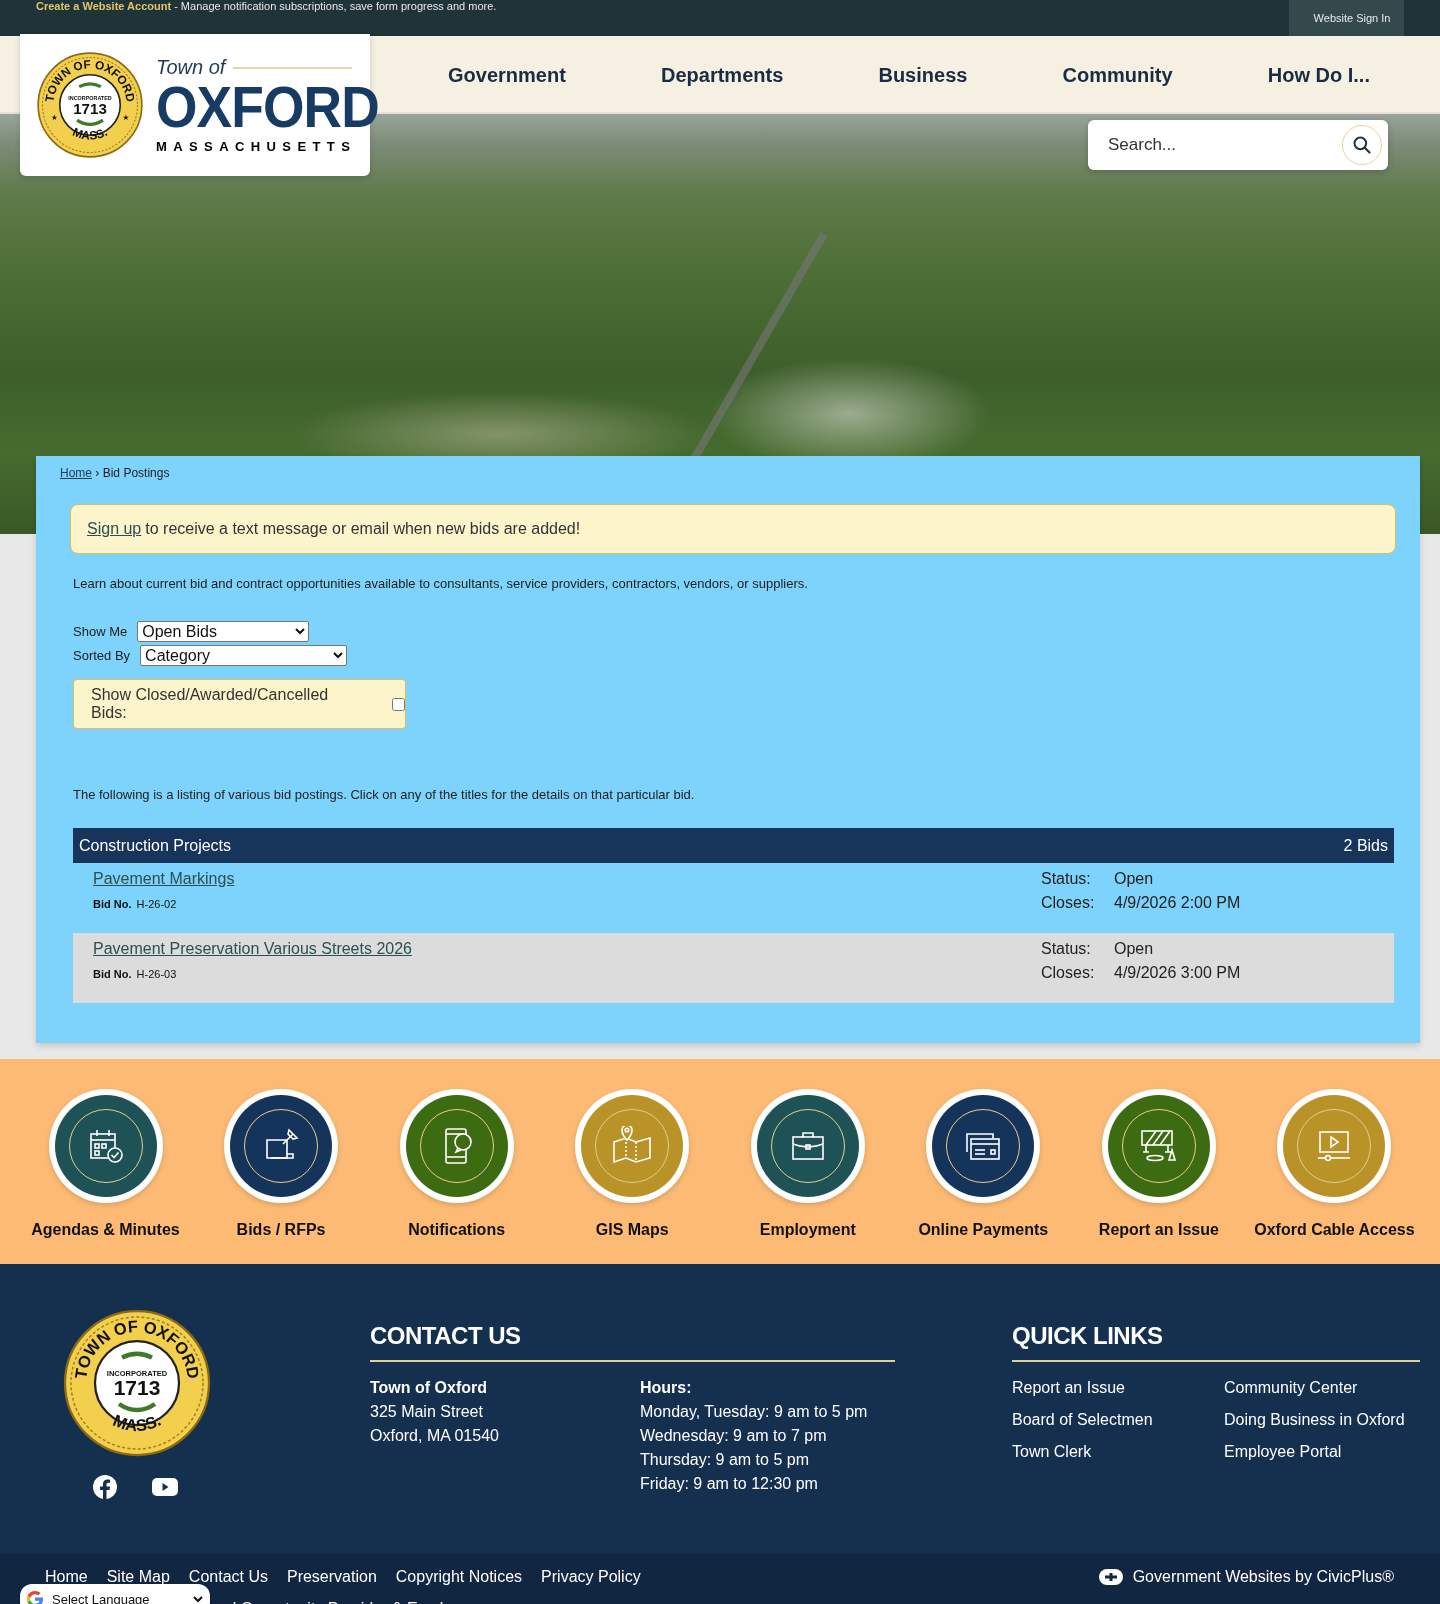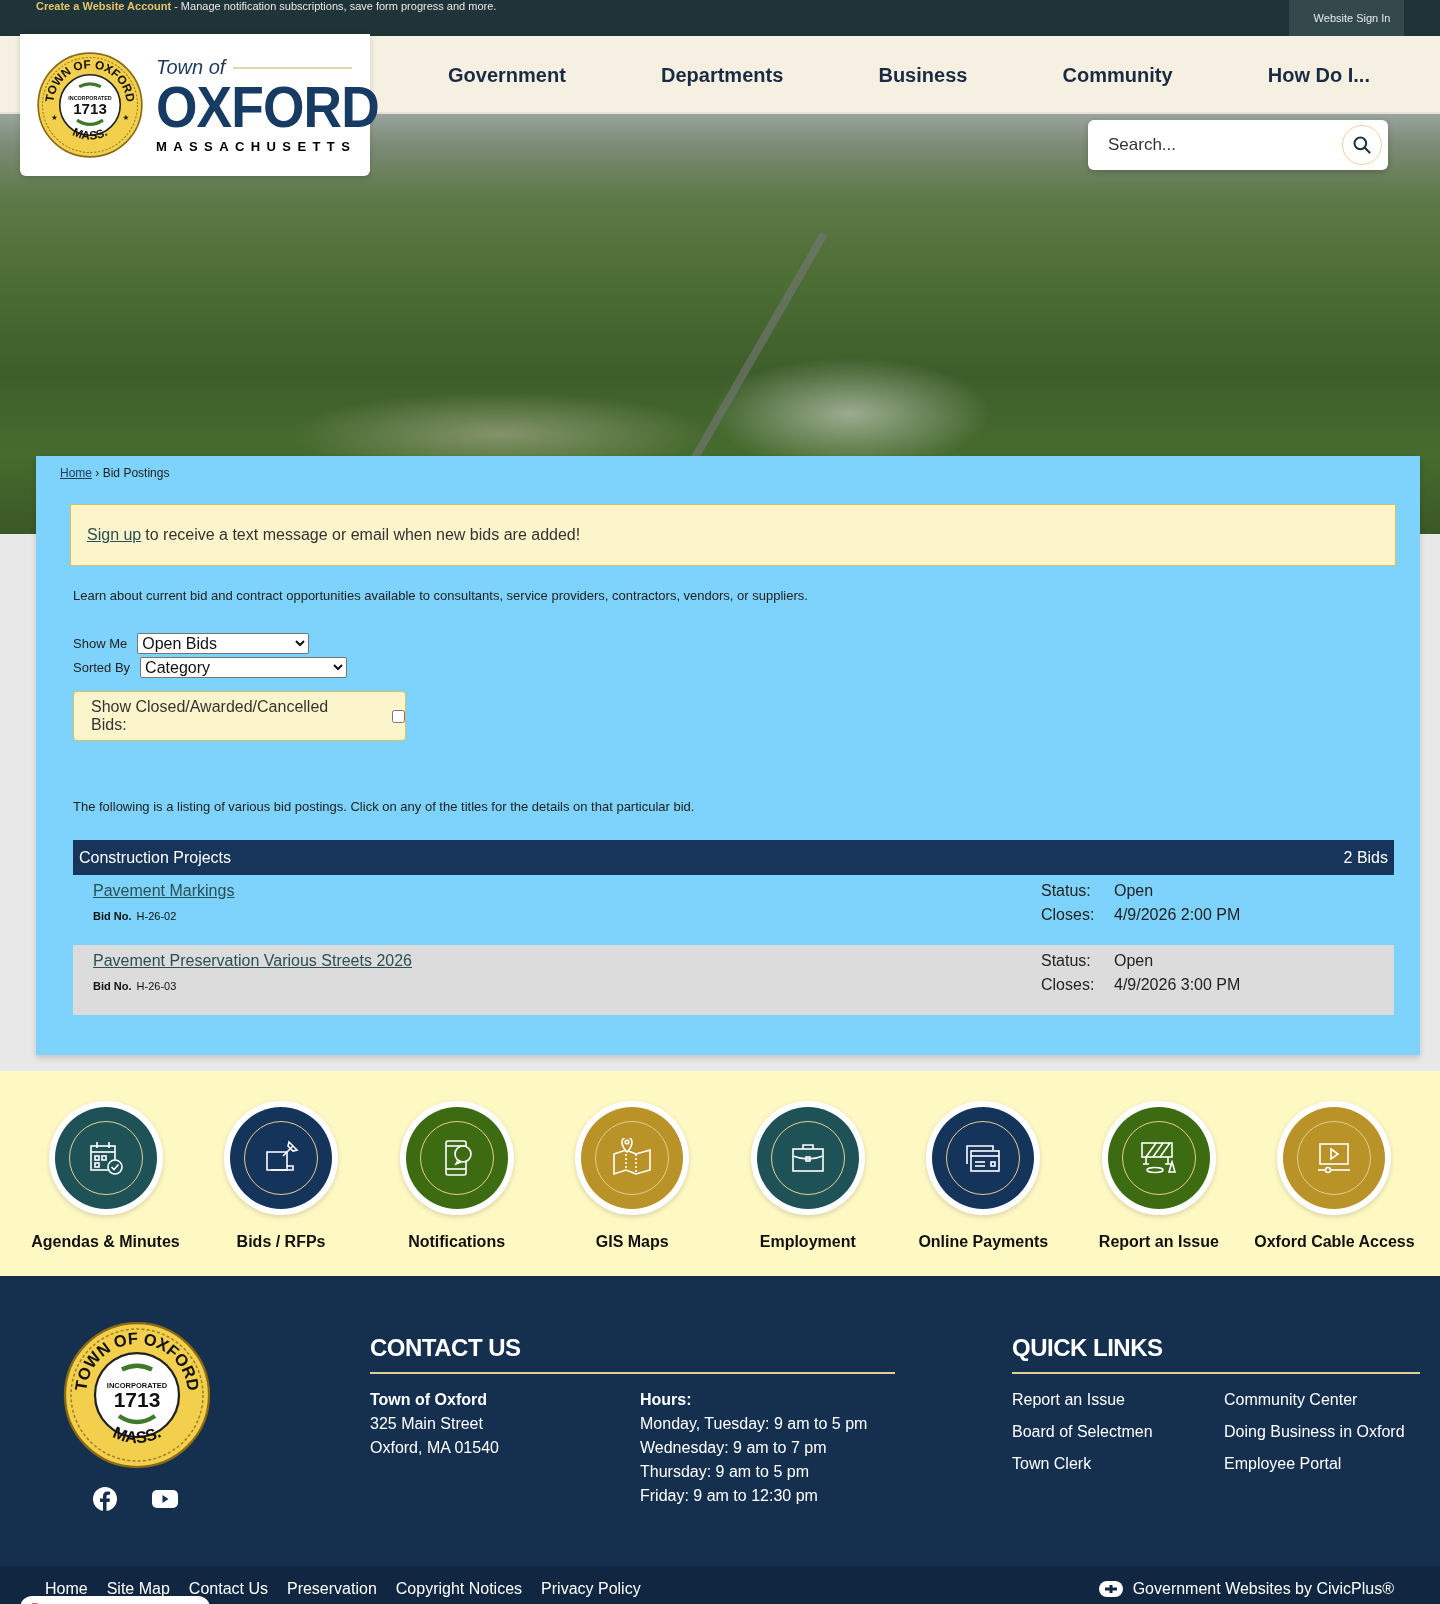--- a/index.html
+++ b/index.html
@@ -36,21 +36,21 @@
     .search { position: absolute; right: 52px; top: 6px; width: 300px; height: 50px; background: #fff; border-radius: 6px; box-shadow: 0 2px 6px rgba(0,0,0,.2); display: flex; align-items: center; }
     .search input { border: none; outline: none; font-size: 17px; margin-left: 20px; width: 220px; color: #333; background: transparent; }
     .search input::placeholder { color: #333; }
     .search .sbtn { position: absolute; right: 6px; top: 5px; width: 40px; height: 40px; border-radius: 50%; border: 1.5px solid #e6d59e; display: flex; align-items: center; justify-content: center; background: #fff; }
 
     
     .content-wrap { position: relative; }
     .card { position: relative; margin: -78px 20px 0 36px; background: #7dd3fc; box-shadow: 0 3px 6px rgba(0,0,0,.15); padding: 10px 24px 40px 24px; z-index: 3; min-height: 540px; }
     .breadcrumb { font-size: 12px; color: #222; }
     .breadcrumb a { color: #213f5a; }
-    .alert { margin: 24px 0 0 10px; border: 1px solid #d8bf5b; background: #fcf5cb; border-radius: 0; height: 62px; padding: 0 16px; display: flex; align-items: center; font-size: 16px; color: #333; }
+    .alert { margin: 24px 0 0 10px; border: 1px solid #d8bf5b; background: #fcf5cb; border-radius: 8px; height: 50px; padding: 0 16px; display: flex; align-items: center; font-size: 16px; color: #333; }
     .alert a { color: #2b4f52; margin-right: 4px; }
     .intro { margin: 22px 0 0 13px; font-size: 13px; color: #222; }
     .filters { margin: 28px 0 0 13px; font-size: 13px; }
     .filters .row { display: flex; align-items: center; height: 24px; }
     .filters label { margin-right: 10px; }
     .filters select { font-size: 16px; font-family: "Liberation Sans", sans-serif; height: 21px; border: 1px solid #767676; border-radius: 2px; background: #fff; color: #111; }
     .closed-box { margin: 12px 0 0 13px; width: 333px; height: 50px; border: 1px solid #d8bf5b; background: #fcf5cb; border-radius: 4px; display: flex; align-items: center; padding-left: 17px; font-size: 16px; color: #333; gap: 28px; }
     .closed-box input { margin-left: 8px; width: 13px; height: 13px; }
     .listing-note { margin: 58px 0 0 13px; font-size: 13px; }
     .bid-table { margin: 26px 2px 0 13px; }
@@ -59,21 +59,21 @@
     .bid-row.alt { background: #dcdcdc; }
     .bid-row .left { padding: 7px 0 0 20px; }
     .bid-row .title { font-size: 16px; color: #2b4f52; }
     .bid-row .bidno { font-size: 11px; margin-top: 10px; color: #111; }
     .bid-row .bidno b { margin-right: 2px; }
     .bid-row .right { position: absolute; left: 968px; top: 7px; font-size: 16px; color: #222; }
     .bid-row .right .line { display: flex; height: 24px; }
     .bid-row .right .k { width: 73px; }
 
     
-    .quick { background: #fef9c3; height: 205px; margin-top: 16px; display: flex; padding: 30px 18px 0 18px; justify-content: space-between; }
+    .quick { background: #fdba74; height: 205px; margin-top: 16px; display: flex; padding: 30px 18px 0 18px; justify-content: space-between; }
     .qi { width: 175px; display: flex; flex-direction: column; align-items: center; text-decoration: none; }
     .qi .circ { width: 114px; height: 114px; border-radius: 50%; background: #fff; box-shadow: 0 2px 5px rgba(0,0,0,.15); display: flex; align-items: center; justify-content: center; }
     .qi .inner { width: 102px; height: 102px; border-radius: 50%; display: flex; align-items: center; justify-content: center; }
     .qi .ring { width: 74px; height: 74px; border-radius: 50%; border: 1.5px solid #e1cf8f; display: flex; align-items: center; justify-content: center; }
     .qi .lbl { margin-top: 18px; font-size: 16px; font-weight: bold; color: #111; white-space: nowrap; }
 
     
     .footer { background: #15304f; height: 290px; position: relative; color: #fff; }
     .fseal { position: absolute; left: 62px; top: 44px; width: 150px; height: 150px; }
     .social { position: absolute; left: 92px; top: 210px; display: flex; gap: 34px; }

